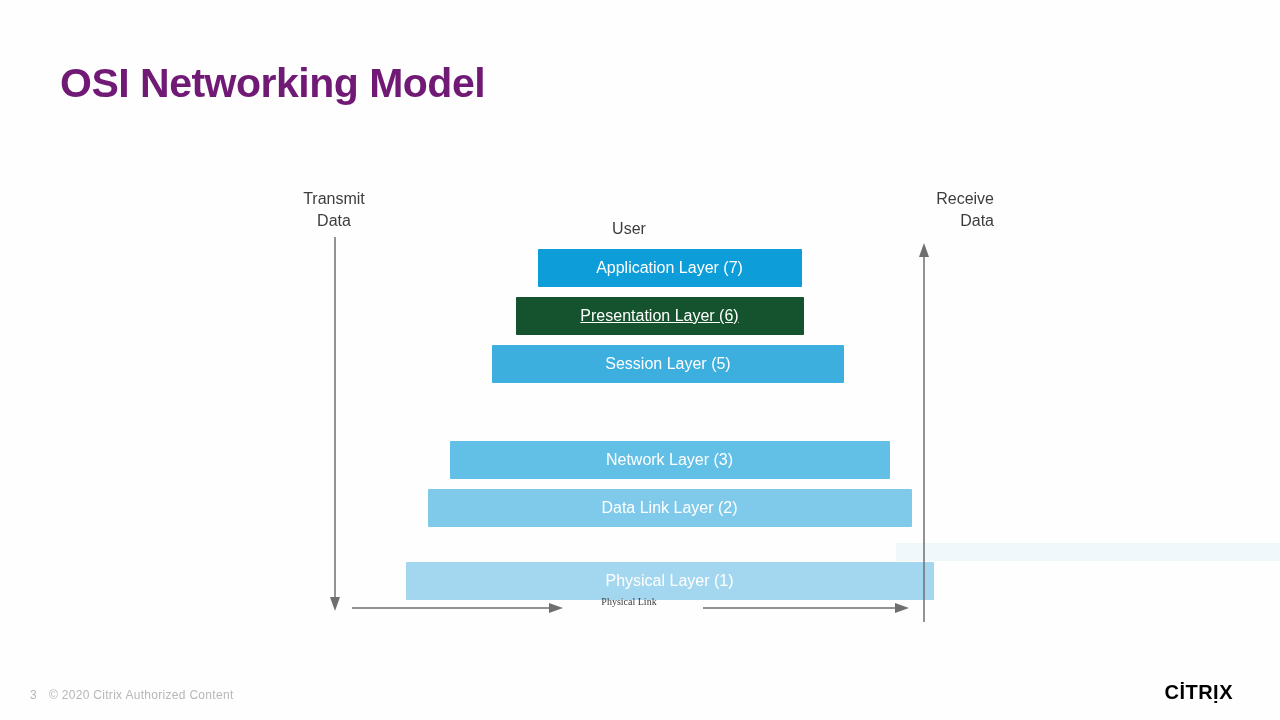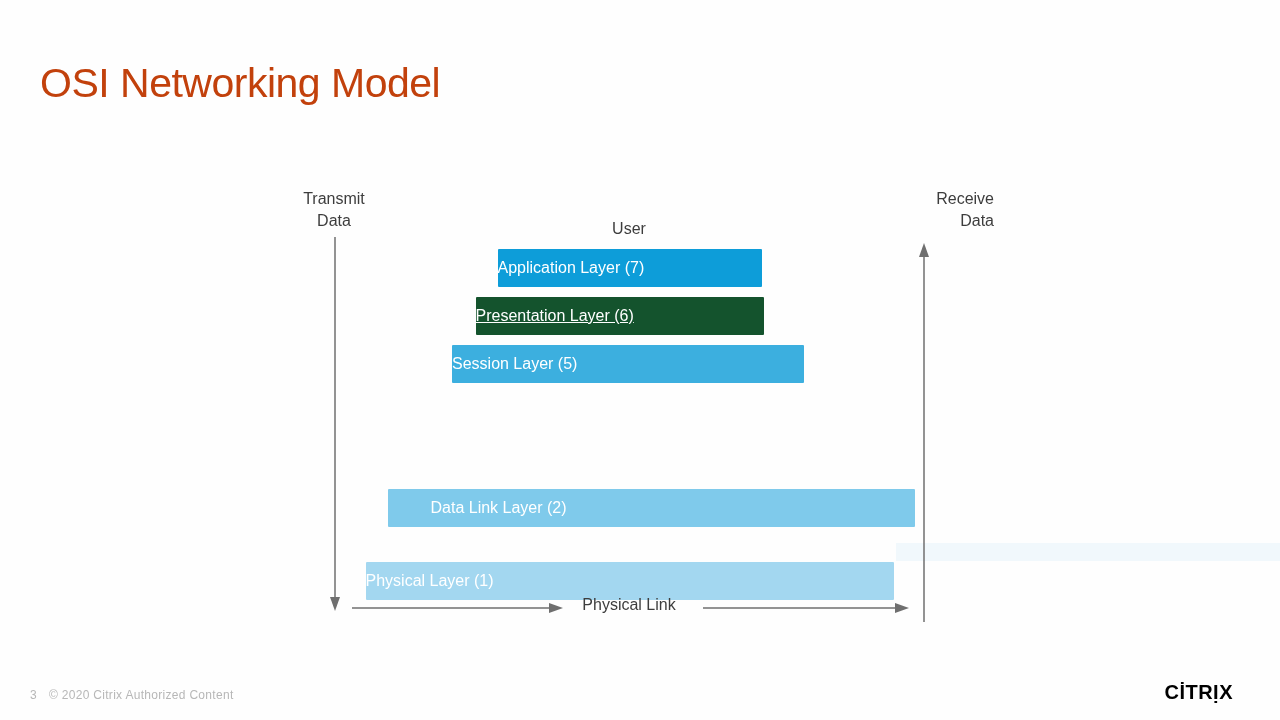--- a/index.html
+++ b/index.html
@@ -10,64 +10,66 @@
   }
   .slide {
     position: relative;
     width: 1280px;
     height: 720px;
     background: #fefefe;
     overflow: hidden;
   }
   .slide-title {
     position: absolute;
-    left: 40px;
+    left: 60px;
     top: 60px;
     margin: 0;
     font-size: 41px;
-    font-weight: normal;
+    font-weight: bold;
     letter-spacing: -0.5px;
-    color: #c2410c;
+    color: #701a75;
   }
   .anno-label {
     position: absolute;
     font-size: 16px;
     line-height: 22px;
     color: #3d3d3d;
     text-align: center;
     white-space: pre-line;
   }
   .label-transmit { left: 264px; top: 188px; width: 140px; }
   .label-user     { left: 559px; top: 198px; width: 140px; margin-top: 20px; }
   .label-receive  { left: 854px; top: 188px; width: 140px; text-align: right; }
   .layer-bar {
     position: absolute;
     height: 38px;
     line-height: 38px;
-    text-align: left;
+    text-align: center;
     color: #ffffff;
     font-size: 16px;
     border-radius: 1px;
+    margin-left: 40px;
   }
   .arrows-svg {
     position: absolute;
     left: 0;
     top: 0;
     width: 1280px;
     height: 720px;
     pointer-events: none;
   }
   .label-physical-link {
     position: absolute;
     left: 559px;
     top: 596px;
     width: 140px;
     text-align: center;
-    font-size: 16px;
+    font-size: 10px;
     color: #3d3d3d;
+    font-family: Liberation Serif, serif;
   }
   .ghost-band {
     position: absolute;
     left: 896px;
     top: 543px;
     width: 384px;
     height: 18px;
     background: #daeef8;
     opacity: 0.35;
   }
@@ -101,21 +103,22 @@
 Data</div>
   <div class="anno-label label-user">User</div>
   <div class="anno-label label-receive">Receive
 Data</div>
 
   <div class="ghost-band"></div>
 
   <div class="layer-bar" style="width: 264px; left: 497.5px; top: 249px; background: rgb(13, 157, 217);">Application Layer (7)</div>
   <div class="layer-bar" style="width: 288px; left: 475.5px; top: 297px; background: #14532d; text-decoration: underline;">Presentation Layer (6)</div>
   <div class="layer-bar" style="width: 352px; left: 452px; top: 345px; background: rgb(60, 175, 223);">Session Layer (5)</div>
-  <div class="layer-bar" style="width: 484px; left: 387.5px; top: 489px; background: rgb(127, 202, 235); padding-left: 43px;">Data Link Layer (2)</div>
+  <div class="layer-bar" style="width: 440px; left: 409.5px; top: 441px; background: rgb(98, 191, 230);">Network Layer (3)</div>
+  <div class="layer-bar" style="width: 484px; left: 387.5px; top: 489px; background: rgb(127, 202, 235);">Data Link Layer (2)</div>
   <div class="layer-bar" style="width: 528px; left: 365.5px; top: 562px; background: rgb(163, 215, 240);">Physical Layer (1)</div>
 
   <svg class="arrows-svg" viewBox="0 0 1280 720">
     <g class="arrow-grp">
       <line class="arrow-stroke" x1="335" y1="237" x2="335" y2="599" stroke-width="1.5" stroke="#6f6f6f"></line>
       <polygon class="arrow-fill" points="335,611 330,597 340,597" fill="#6f6f6f"></polygon>
     </g>
     <g class="arrow-grp">
       <line class="arrow-stroke" x1="924" y1="256" x2="924" y2="622" stroke-width="1.5" stroke="#6f6f6f"></line>
       <polygon class="arrow-fill" points="924,243 919,257 929,257" fill="#6f6f6f"></polygon>

